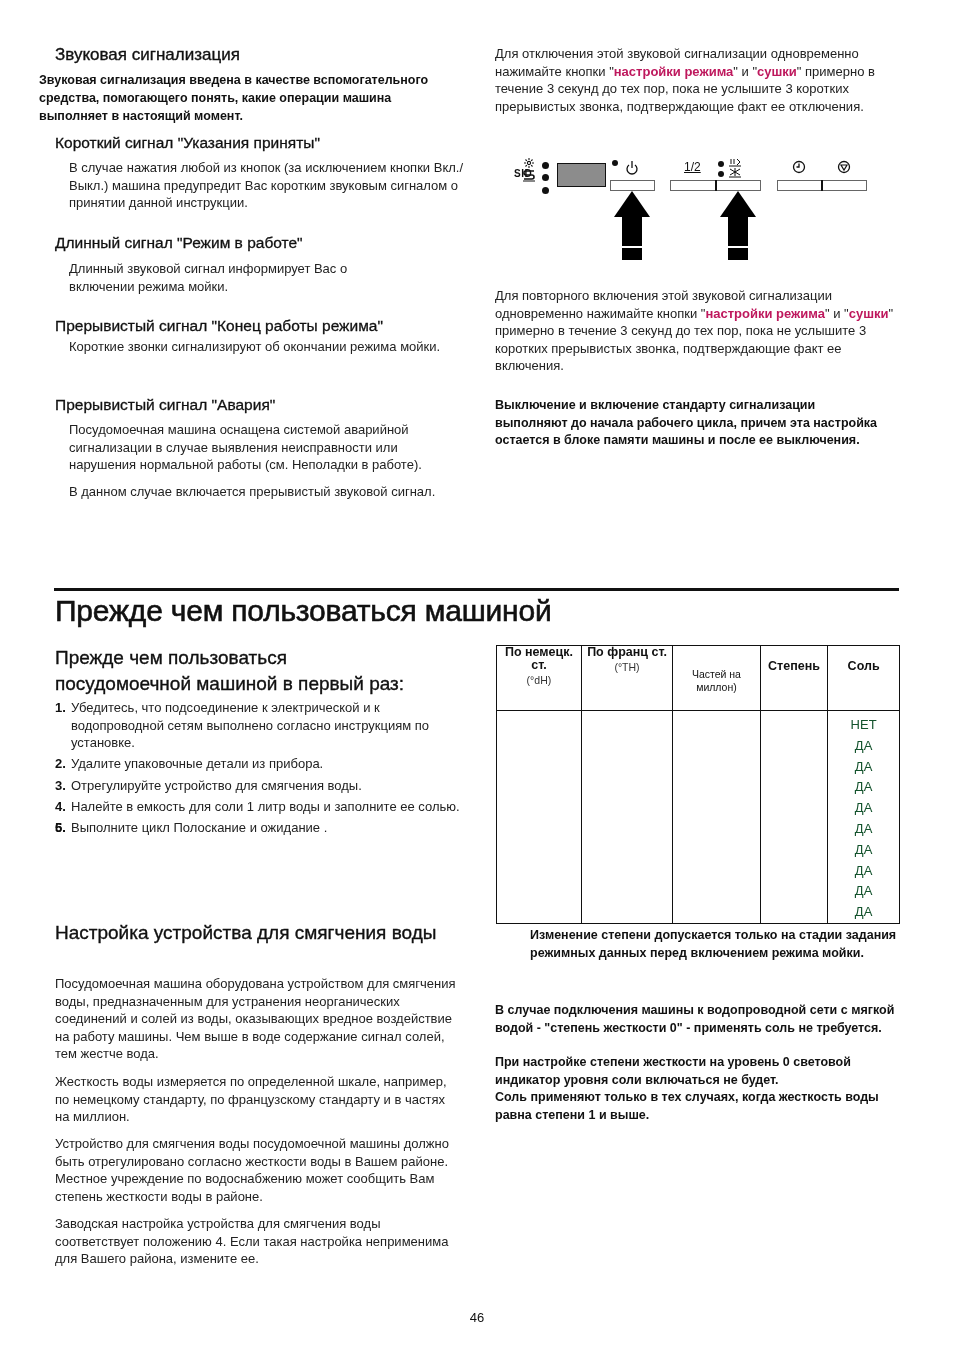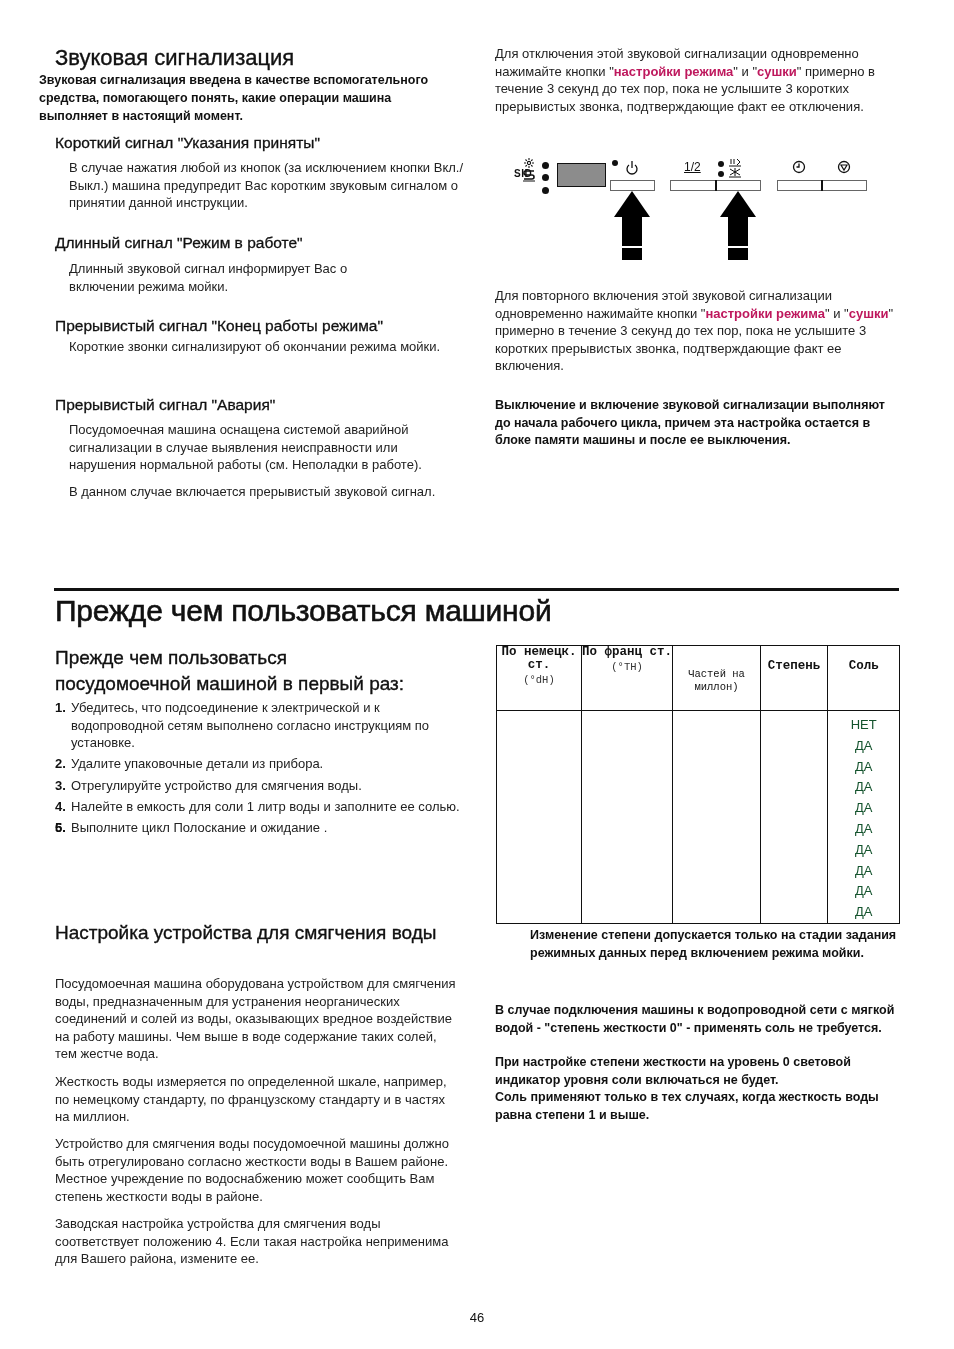--- a/index.html
+++ b/index.html
@@ -1,35 +1,35 @@
 <!DOCTYPE html>
 <html><head>
 <meta charset="utf-8">
 <style>
   html, body { margin:0; padding:0; background:#ffffff; }
   body { width:954px; height:1349px; position:relative; font-family:"Liberation Sans", sans-serif; color:#1a1a1a; overflow:hidden; }
   .abs { position:absolute; }
-  .h2 { font-size:22px; font-weight:normal; color:#111; letter-spacing:0; -webkit-text-stroke:0.35px #111; }
+  .h2 { font-size:17px; font-weight:normal; color:#111; letter-spacing:0; -webkit-text-stroke:0.35px #111; }
   .lead { font-size:12.5px; font-weight:bold; line-height:18px; color:#111; }
   .h3 { font-size:15.5px; color:#111; -webkit-text-stroke:0.3px #111; }
   .p { font-size:13px; line-height:17.6px; color:#222; }
   .pb { font-size:12.5px; font-weight:bold; line-height:17.6px; color:#111; }
   b.k { font-weight:bold; color:#be185d; }
 
   .rule { position:absolute; left:54px; top:588px; width:845px; height:3px; background:#111; }
   .big-title { font-size:30px; color:#111; -webkit-text-stroke:0.6px #111; letter-spacing:-0.2px; }
   .h2big { font-size:19px; line-height:26px; color:#111; -webkit-text-stroke:0.35px #111; }
 
   ol.steps { list-style:none; margin:0; padding:0; }
   ol.steps li { position:relative; padding-left:16px; font-size:13px; line-height:17.6px; margin-bottom:3.6px; color:#222; }
   ol.steps li .num { position:absolute; left:0; top:0; font-weight:bold; color:#111; }
 
   table.hard { position:absolute; left:496px; top:645px; width:404px; border-collapse:collapse; }
   table.hard td, table.hard th { border:1.5px solid #111; text-align:center; vertical-align:top; padding:0; }
-  table.hard th { height:50px; font-weight:bold; font-size:12.5px; color:#111; line-height:13px;font-family:Liberation Mono, monospace; }
+  table.hard th { height:50px; font-weight:bold; font-size:12.5px; color:#111; line-height:13px; }
   table.hard th .unit { display:block; font-weight:normal; font-size:10.5px; color:#333; margin-top:2px; }
   table.hard th.small { font-weight:normal; font-size:10.5px; vertical-align:middle; padding-top:6px; }
   table.hard td { height:208px; }
   .salt-list { padding-top:4px; }
   .salt-list div { font-size:13px; line-height:20.8px; color:#14532d; }
   .dot { position:absolute; width:7px; height:7px; border-radius:50%; background:#111; }
   .btn { position:absolute; height:11px; border:1.5px solid #666; background:#fff; box-sizing:border-box; }
   .divider { position:absolute; width:1.5px; height:11px; background:#111; }
   .display { position:absolute; left:54px; top:163px; width:49px; height:24px; background:#8c8c8c; border:1.5px solid #111; box-sizing:border-box; }
   .arrow-head { position:absolute; width:0; height:0; border-left:18px solid transparent; border-right:18px solid transparent; border-bottom:26px solid #000; }
@@ -122,39 +122,39 @@
 
   <div class="arrow-head" style="left:720px; top:191px;"></div>
   <div class="arrow-shaft" style="left:728px; top:216px;"></div>
   <div class="arrow-tail" style="left:728px; top:248px;"></div>
 </div>
 
 <div class="abs p" style="left:495px; top:287px; width:405px;">
   <span>Для повторного включения этой звуковой сигнализации одновременно нажимайте кнопки "</span><b class="k">настройки режима</b><span>" и "</span><b class="k">сушки</b><span>" примерно в течение 3 секунд до тех пор, пока не услышите 3 коротких прерывистых звонка, подтверждающие факт ее включения.</span>
 </div>
 
-<div class="abs pb" style="left:495px; top:397px; width:390px;">Выключение и включение звуковой сигнализации выполняют до начала рабочего цикла, причем эта настройка остается в блоке памяти машины и после ее выключения.</div>
+<div class="abs pb" style="left:495px; top:397px; width:390px;">Выключение и включение стандарту сигнализации выполняют до начала рабочего цикла, причем эта настройка остается в блоке памяти машины и после ее выключения.</div>
 
 <div class="rule"></div>
 <div class="abs big-title" style="left:55px; top:594px;">Прежде чем пользоваться машиной</div>
 
 <div class="abs h2big" style="left:55px; top:645px; width:370px;">Прежде чем пользоваться посудомоечной машиной в первый раз:</div>
 
 <ol class="steps abs" style="left:55px; top:699px; width:410px;">
   <li><span class="num">1.</span><span>Убедитесь, что подсоединение к электрической и к водопроводной сетям выполнено согласно инструкциям по установке.</span></li>
   <li><span class="num">2.</span><span>Удалите упаковочные детали из прибора.</span></li>
   <li><span class="num">3.</span><span>Отрегулируйте устройство для смягчения воды.</span></li>
   <li><span class="num">4.</span><span>Налейте в емкость для соли 1 литр воды и заполните ее солью.</span></li>
   <li><span class="num">5.</span></li>
   <li><span class="num">6.</span><span>Выполните цикл  Полоскание и ожидание .</span></li>
 </ol>
 
 <div class="abs h2big" style="left:55px; top:920px; width:400px;">Настройка устройства для смягчения воды</div>
 
-<div class="abs p" style="left:55px; top:975px; width:405px;">Посудомоечная машина оборудована устройством для смягчения воды, предназначенным для устранения неорганических соединений и солей из воды, оказывающих вредное воздействие на работу машины. Чем выше в воде содержание таких солей, тем жестче вода.</div>
+<div class="abs p" style="left:55px; top:975px; width:405px;">Посудомоечная машина оборудована устройством для смягчения воды, предназначенным для устранения неорганических соединений и солей из воды, оказывающих вредное воздействие на работу машины. Чем выше в воде содержание сигнал солей, тем жестче вода.</div>
 <div class="abs p" style="left:55px; top:1073px; width:405px;">Жесткость воды измеряется по определенной шкале, например, по немецкому стандарту, по французскому стандарту и в частях на миллион.</div>
 <div class="abs p" style="left:55px; top:1135px; width:405px;">Устройство для смягчения воды посудомоечной машины должно быть отрегулировано согласно жесткости воды в Вашем районе. Местное учреждение по водоснабжению может сообщить Вам степень жесткости воды в районе.</div>
 <div class="abs p" style="left:55px; top:1215px; width:405px;">Заводская настройка устройства для смягчения воды соответствует положению 4. Если такая настройка неприменима для Вашего района, измените ее.</div>
 
 <table class="hard">
   <tbody>
       <tr>
     <th style="width:85px;"><span>По немецк. ст.</span><span class="unit">(°dH)</span></th>
     <th style="width:92px;"><span>По франц ст.</span><span class="unit">(°TH)</span></th>
     <th class="small" style="width:88px;">Частей на миллон)</th>

